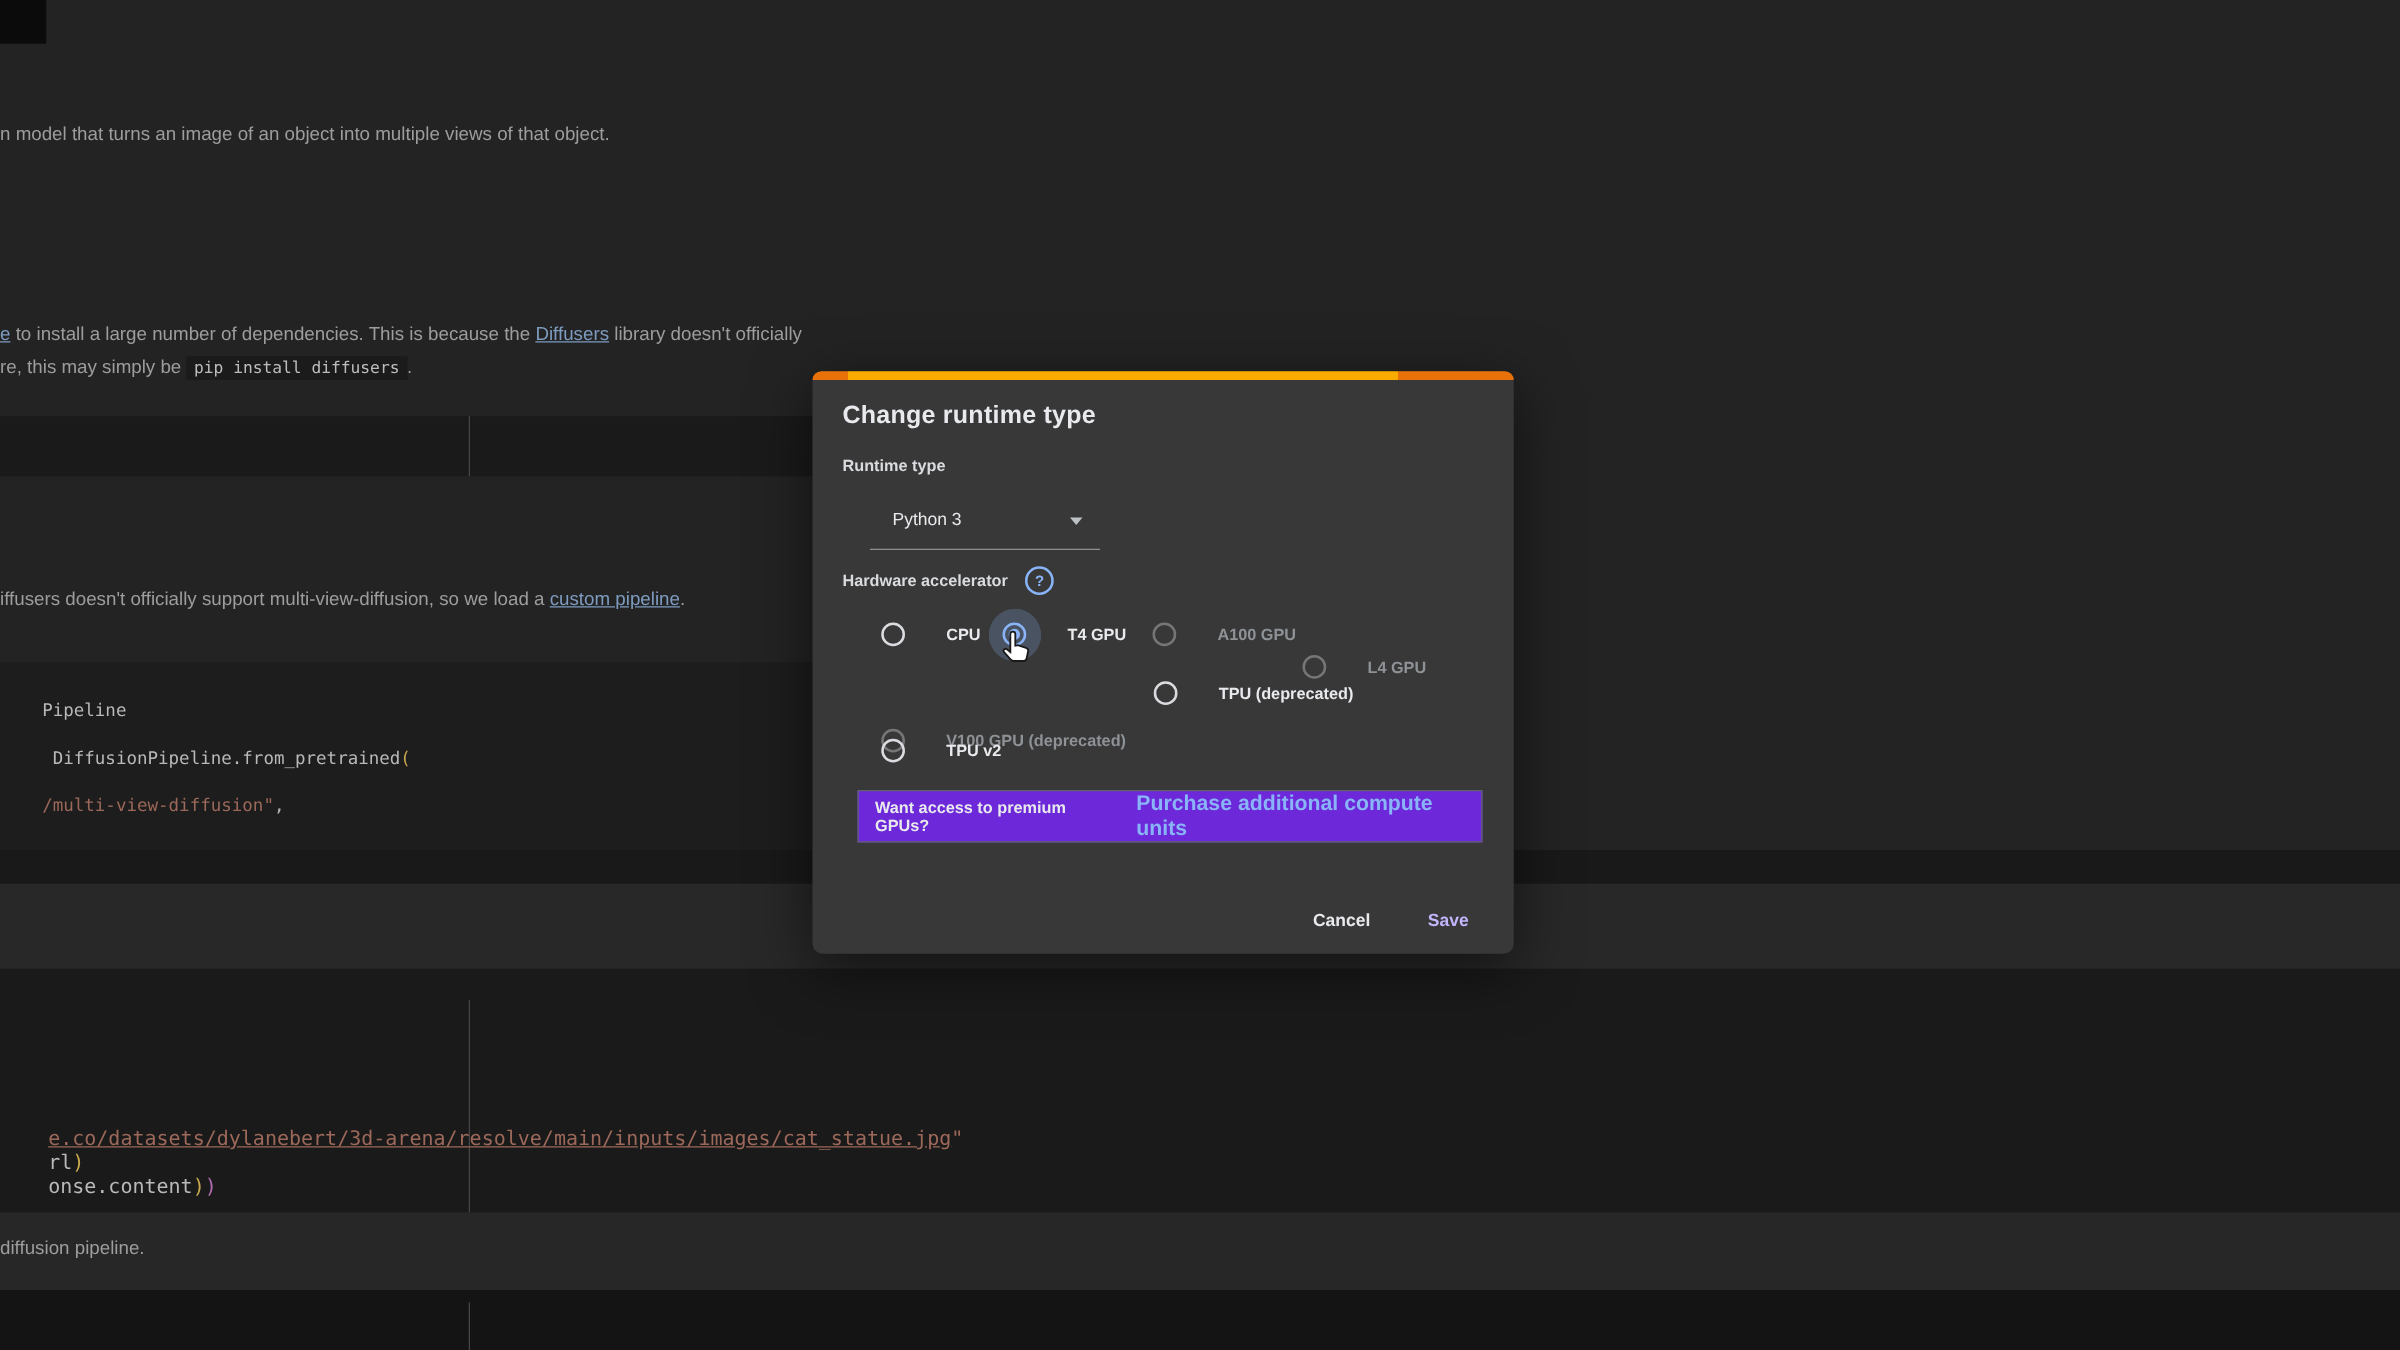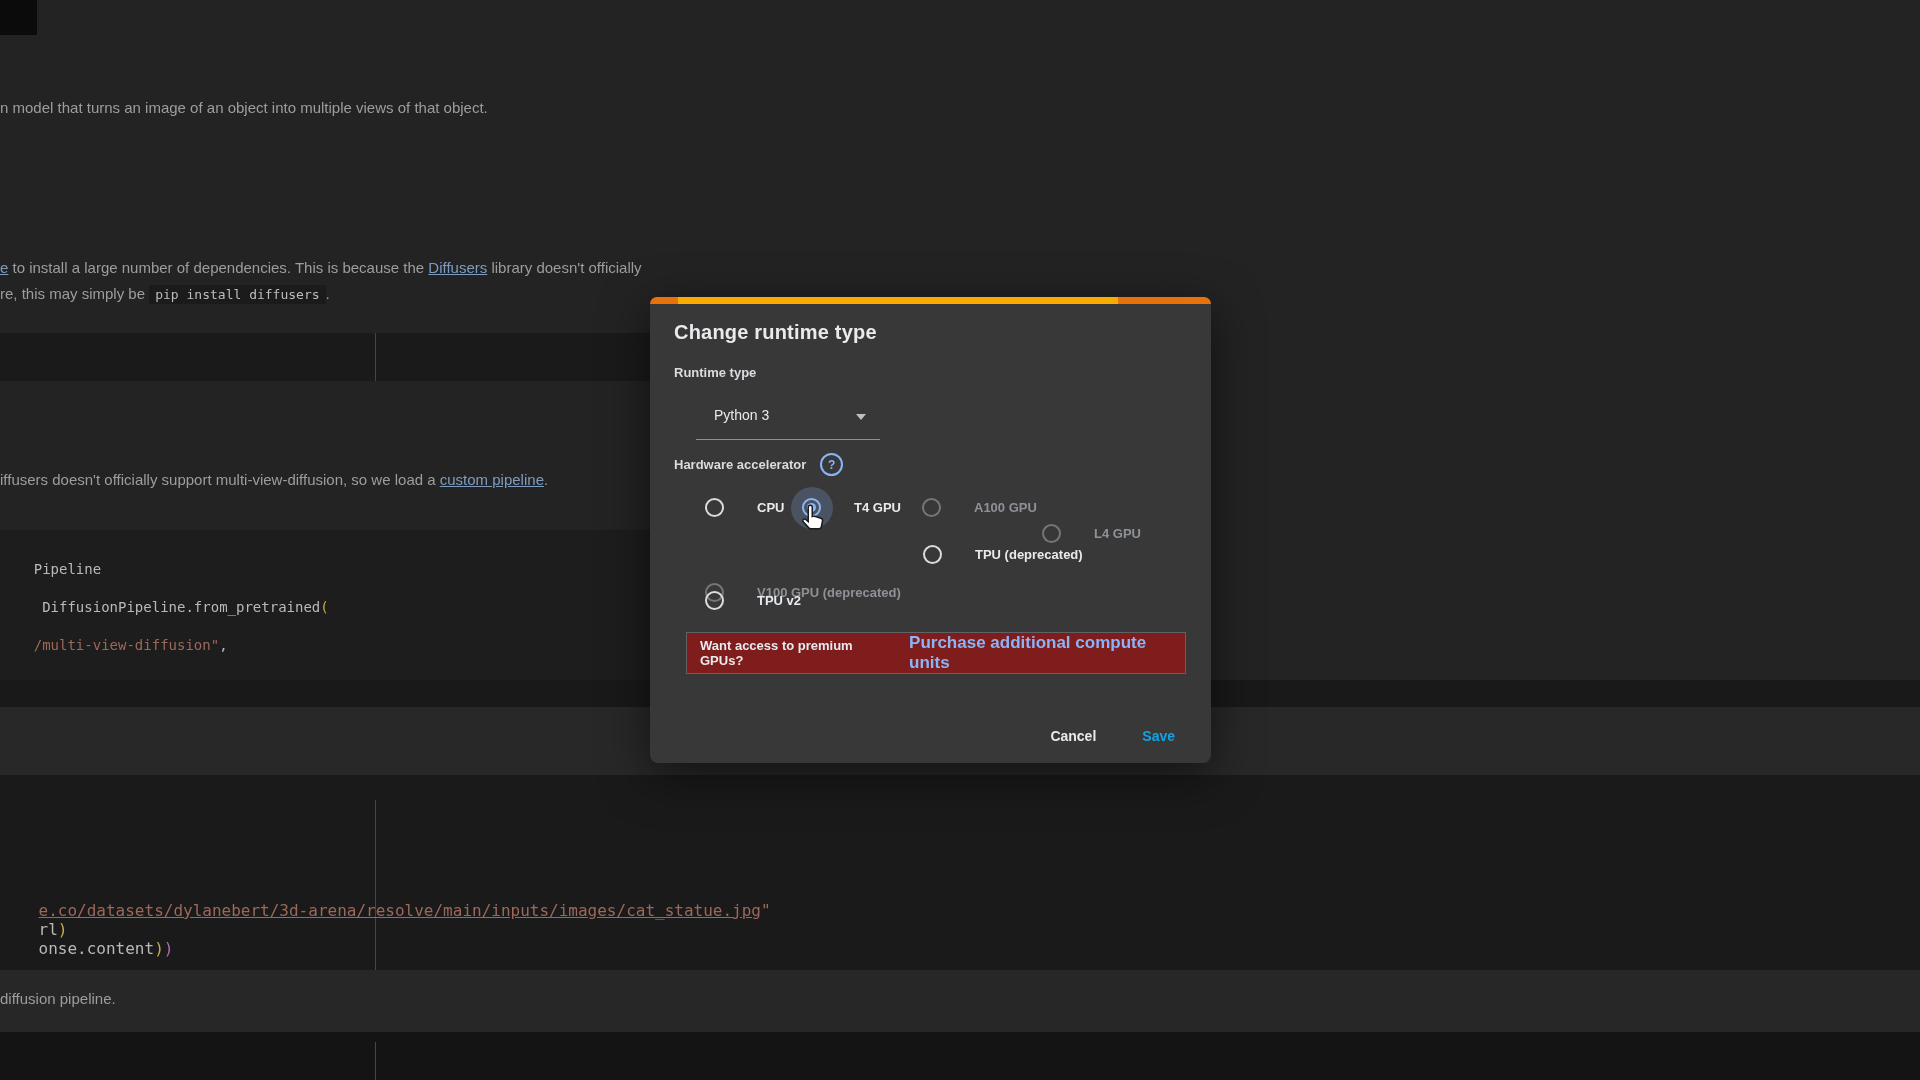--- a/index.html
+++ b/index.html
@@ -55,30 +55,30 @@
   .radio{width:15px;height:15px;border:2px solid #dadce0;border-radius:50%;flex:none;position:relative;}
   .option-label{font-size:13px;font-weight:700;color:#e8eaed;white-space:nowrap;}
   .option.dimmed .radio{border-color:#767676;}
   .option.dimmed .option-label{color:#8e9297;}
   .option.selected .radio{border-color:#8ab4f8;}
   .option.selected .radio::after{content:'';position:absolute;left:3px;top:3px;width:9px;height:9px;
                                  border-radius:50%;background:#8ab4f8;}
   .halo{position:absolute;left:141px;top:190px;width:42px;height:42px;border-radius:50%;
         background:rgba(138,180,248,.22);}
 
-  .banner{position:absolute;left:36px;top:335px;width:500px;height:42px;background:#7f1d1d;
+  .banner{position:absolute;left:36px;top:335px;width:500px;height:42px;background:#6d28d9;
           border:1px solid #5f6368;display:flex;align-items:center;padding-left:13px;box-sizing:border-box;}
   .banner-text{font-size:13px;font-weight:700;color:#e8eaed;}
   .banner-link{font-size:17px;font-weight:700;color:#8ab4f8;margin-left:14px;cursor:pointer;}
 
   .btn-row{position:absolute;right:18px;top:424px;display:flex;gap:10px;}
   .dlg-btn{padding:7px 18px;font-size:14px;font-weight:700;border:none;background:transparent;
            border-radius:4px;cursor:pointer;font-family:"Liberation Sans",sans-serif;}
   .btn-cancel{color:#e8eaed;}
-  .btn-save{color:#0ea5e9;}
+  .btn-save{color:#c4b5fd;}
 
   .cursor{position:absolute;left:798px;top:503px;width:30px;height:30px;z-index:30;pointer-events:none;}
 </style>
 </head>
 <body>
 
 <div class="canvas">
 
   <div class="band band-req"></div>
   <div class="band band-pipe"></div>

